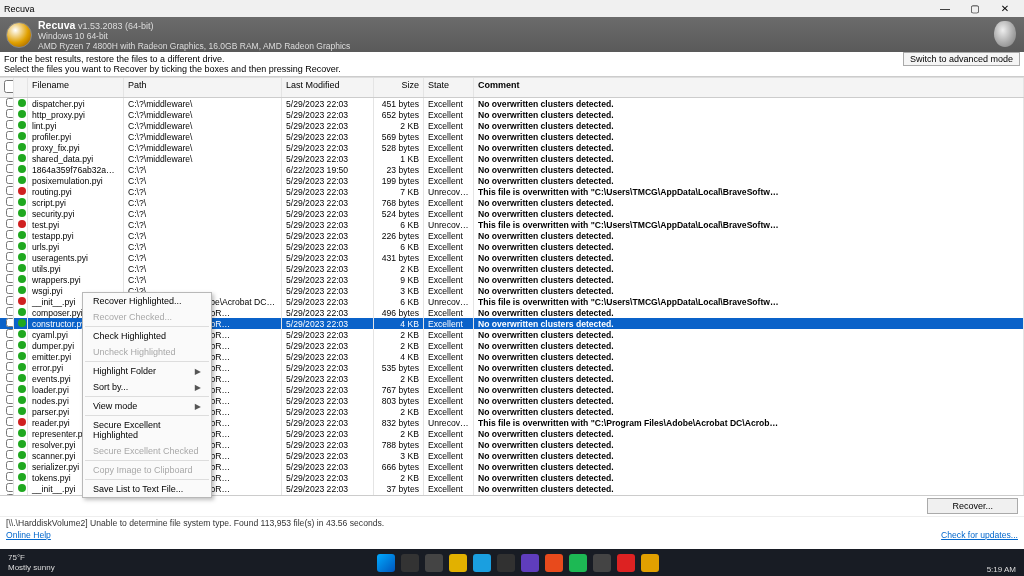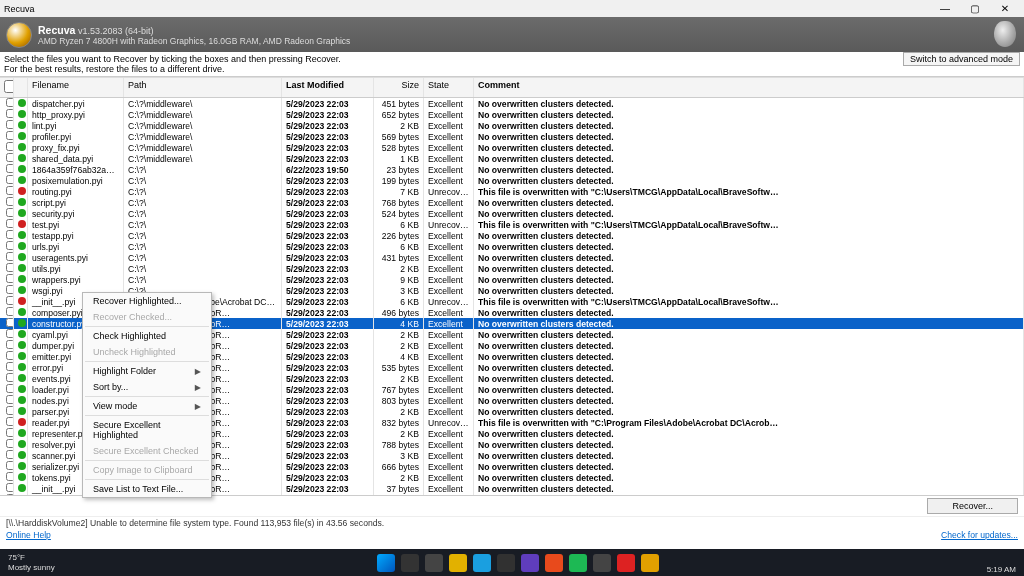--- a/index.html
+++ b/index.html
@@ -13,21 +13,21 @@
 .app-header .line1 b { font-size: 10.5px; color: #fff; }
 .logo-right { position: absolute; right: 8px; top: 4px; width: 22px; height: 26px; background: radial-gradient(ellipse at 40% 35%, #eee,#aaa 55%,#777); border-radius: 50% 50% 55% 55%; }
 .instructions { background: #fff; padding: 2px 4px; font-size: 9px; position: relative; border-bottom: 1px solid #ccc; }
 .advmode { position: absolute; right: 4px; top: 0px; border: 1px solid #aaa; padding: 1px 6px; background: #f5f5f5; font-size: 9px; }
 .grid-head { display: flex; background: #f4f4f4; border-top: 1px solid #ddd; border-bottom: 1px solid #ccc; font-size: 9px; }
 .col { padding: 2px 4px; border-right: 1px solid #e4e4e4; white-space: nowrap; overflow: hidden; text-overflow: ellipsis; }
 .c-chk { width: 14px; }
 .c-ico { width: 14px; }
 .c-fn { width: 96px; }
 .c-path { width: 158px; }
-.c-lm { width: 92px; font-weight: bold; }
+.c-lm { width: 92px; }
 .c-sz { width: 50px; text-align: right; }
 .c-st { width: 50px; }
 .c-cm { flex: 1; font-weight: bold; }
 .rows { height: 432px; overflow: hidden; }
 .row { display: flex; height: 11px; font-size: 8.6px; align-items: center; }
 .row.sel { background: #0a62c9; color: #fff; }
 .row input[type=checkbox] { width: 9px; height: 9px; margin-left: 2px; }
 .ico { width: 8px; height: 8px; border-radius: 50%; display: inline-block; }
 .ico.g { background: #1fa81f; }
 .ico.r { background: #d02020; }
@@ -57,28 +57,29 @@
   <span class="win-btn">—</span>
   <span class="win-btn">▢</span>
   <span class="win-btn">✕</span>
 </div>
 
 <div class="app-header">
   <div class="logo"></div>
   <div>
     <div class="line1"><b>Recuva</b>
       <span>v1.53.2083 (64-bit)</span></div>
+    <div>Windows 10 64-bit</div>
     <div>AMD Ryzen 7 4800H with Radeon Graphics, 16.0GB RAM, AMD Radeon Graphics</div>
   </div>
   <div class="logo-right"></div>
 </div>
 
 <div class="instructions">
+  <div>For the best results, restore the files to a different drive.</div>
   <div>Select the files you want to Recover by ticking the boxes and then pressing Recover.</div>
-  <div>For the best results, restore the files to a different drive.</div>
   <div class="advmode">Switch to advanced mode</div>
 </div>
 
 <div class="grid-head">
   <div class="col c-chk"><input type="checkbox" style=""></div>
   <div class="col c-ico"></div>
   <div class="col c-fn">Filename</div>
   <div class="col c-path">Path</div>
   <div class="col c-lm">Last Modified</div>
   <div class="col c-sz">Size</div>

